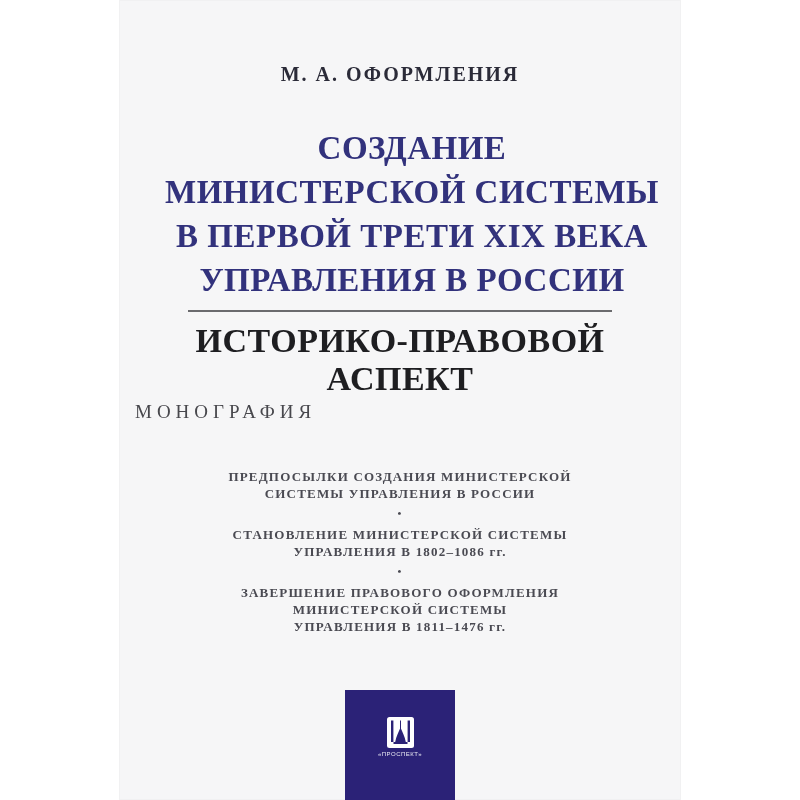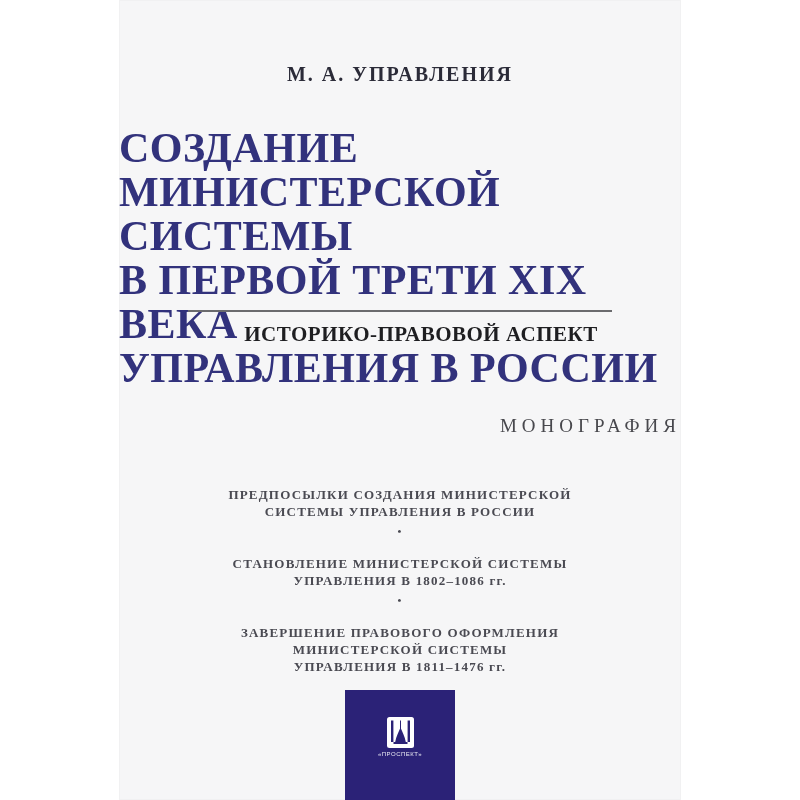--- a/index.html
+++ b/index.html
@@ -18,56 +18,56 @@
     box-shadow: inset 0 0 0 1px rgba(0,0,0,0.02);
   }
   .author {
     position: absolute; top: 63px; left: 0; width: 100%;
     text-align: center;
     font-size: 20px; font-weight: bold;
     letter-spacing: 2px;
     color: #2b2b38;
   }
   .title {
-    position: absolute; top: 126px; left: 0; width: 100%;
-    text-align: left;
-    font-size: 42px; font-weight: bold;
+    position: absolute; top: 126px; left: 12px; width: 100%;
+    text-align: center;
+    font-size: 33px; font-weight: bold;
     line-height: 44px;
     letter-spacing: 0.5px;
     color: #32327c;
   }
   .rule {
     position: absolute; top: 310px; left: 69px;
     width: 424px; height: 2px;
     background: #6b6b6e;
   }
   .subtitle {
     position: absolute; top: 322px; left: 0; width: 100%;
     text-align: center;
-    font-size: 21px; font-weight: bold;
+    font-size: 34px; font-weight: bold;
     letter-spacing: 0.5px;
     color: #1e1e21;
-    margin-left: 21px;
   }
   .edition {
-    position: absolute; top: 415px; left: 0; width: 100%;
-    text-align: right;
+    position: absolute; top: 401px; left: 0; width: 100%;
+    text-align: left;
     font-size: 19px;
     letter-spacing: 5px;
     color: #48484d;
+    padding-left: 16px;
   }
   .topics {
     position: absolute; top: 468px; left: 0; width: 100%;
     text-align: center;
     font-size: 13px; font-weight: bold;
     line-height: 17px;
     letter-spacing: 1.2px;
     color: #4a4a52;
   }
-  .topic { white-space: pre-line; margin-top: 18px; }
+  .topic { white-space: pre-line; }
   .bullet {
     font-size: 11px;
     line-height: 11px;
     margin: 6px 0 7px 0;
     color: #4a4a52;
   }
   .logo {
     position: absolute; bottom: 0; left: 226px;
     width: 110px; height: 110px;
     background: #2b2277;
@@ -83,21 +83,21 @@
     font-size: 6px;
     letter-spacing: 0.5px;
     color: #e8e8f2;
   }
 </style>
 </head>
 <body>
 
 <div class="cover">
 
-  <div class="author">М. А. УПРАВЛЕНИЯ</div>
+  <div class="author">М. А. ОФОРМЛЕНИЯ</div>
 
   <div class="title">
     <div>СОЗДАНИЕ</div>
     <div>МИНИСТЕРСКОЙ СИСТЕМЫ</div>
     <div>В ПЕРВОЙ ТРЕТИ XIX ВЕКА</div>
     <div>УПРАВЛЕНИЯ В РОССИИ</div>
   </div>
 
   <div class="rule"></div>
 

